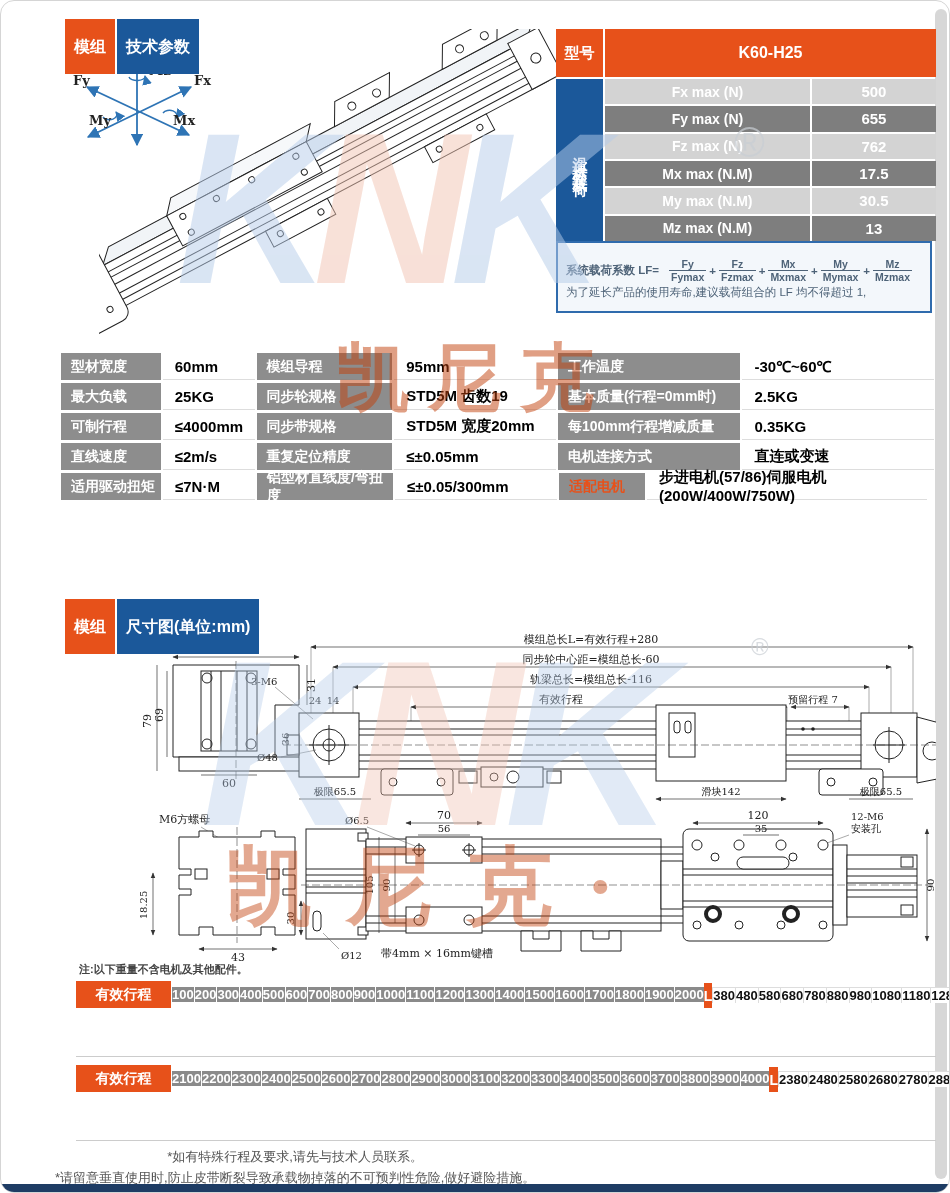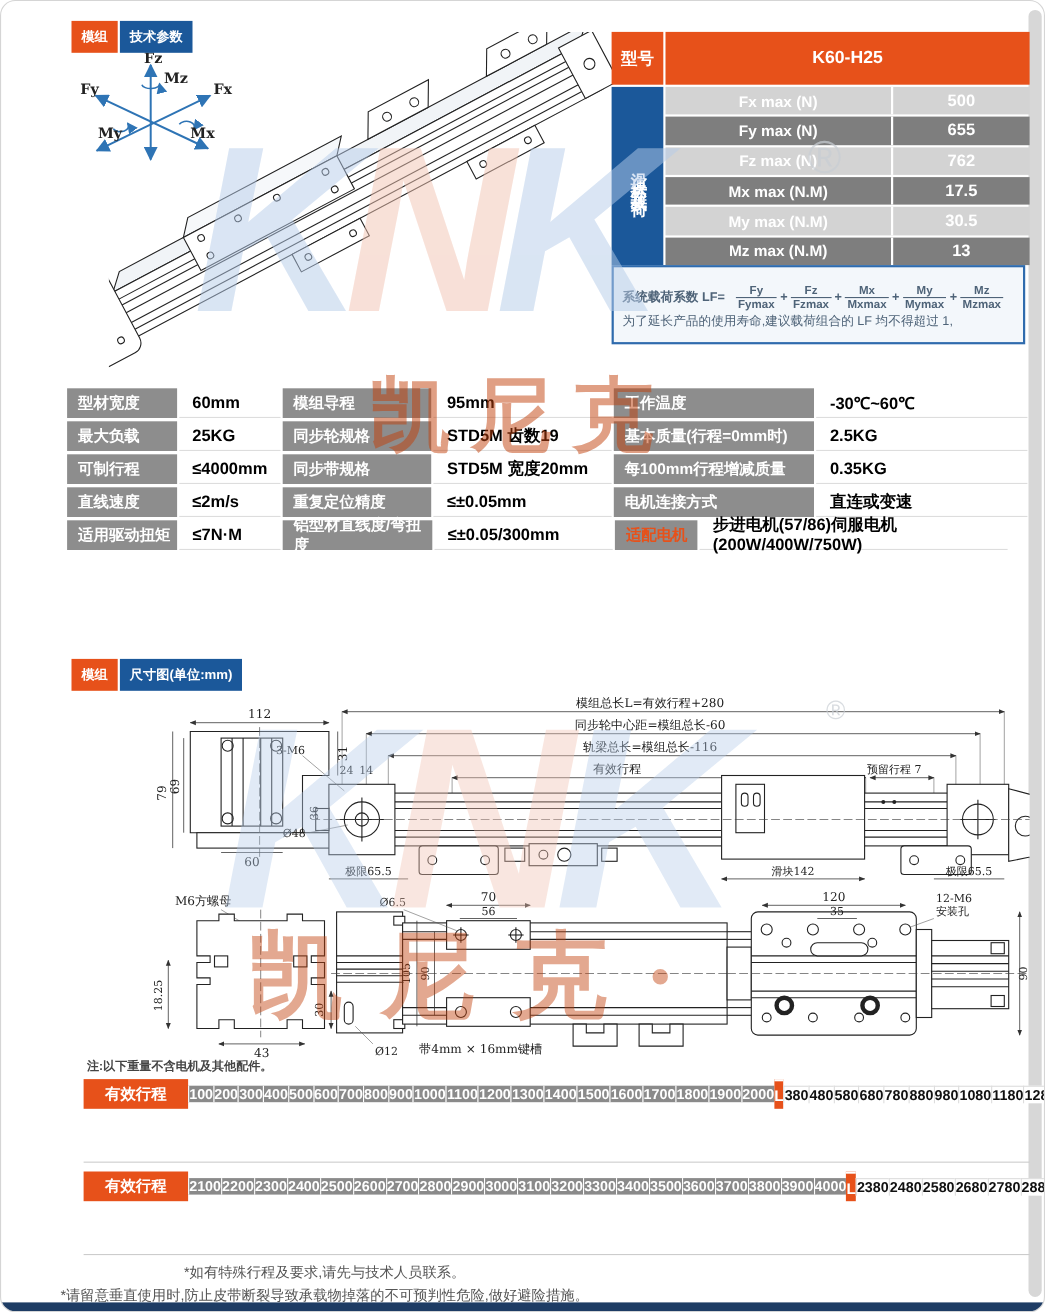--- a/index.html
+++ b/index.html
@@ -3,21 +3,21 @@
 <meta charset="utf-8">
 <style>
   html,body{margin:0;padding:0;background:#fff;}
   body{width:950px;height:1193px;position:relative;font-family:"Liberation Sans",sans-serif;overflow:hidden;}
   .page{position:absolute;inset:0;background:#fff;border:1px solid #d5d5d5;border-radius:14px;overflow:hidden;}
   .right-strip{position:absolute;right:2px;top:8px;width:12px;height:1170px;background:#d7d7d7;border-radius:6px;z-index:2;}
   .bottom-bar{position:absolute;left:0;right:0;bottom:0;height:8px;background:#1e3c64;z-index:3;}
 
   
   .badges{position:absolute;display:flex;z-index:10;}
-  .badge{padding:5px 9px;font-size:12px;font-weight:bold;color:#fff;line-height:19px;}
+  .badge{padding:18px 9px;font-size:16px;font-weight:bold;color:#fff;line-height:19px;}
   .badge.red{background:#E7511A;}
   .badge.blue{background:#1B589A;margin-left:2px;}
 
   
   .load-table{position:absolute;left:555px;top:28px;width:380px;z-index:10;}
   .lt-head{display:flex;height:48px;margin-bottom:2px;}
   .lt-model{width:47px;background:#E7511A;color:#fff;font-weight:bold;font-size:15px;display:flex;align-items:center;justify-content:center;margin-right:2px;}
   .lt-title{flex:1;background:#E7511A;color:#fff;font-weight:bold;font-size:16px;display:flex;align-items:center;justify-content:center;}
   .lt-body{display:flex;}
   .lt-side{width:47px;background:#1B589A;color:#fff;font-weight:bold;font-size:15px;display:flex;align-items:center;justify-content:center;writing-mode:vertical-lr;text-orientation:upright;letter-spacing:5px;margin-right:2px;}
@@ -38,21 +38,21 @@
   .frac{display:inline-flex;flex-direction:column;align-items:center;font-size:10.5px;line-height:1.15;font-weight:bold;}
   .frac .den{border-top:1px solid #4E6378;padding:0 2px;}
   .f-note{font-size:11.5px;margin-top:2px;line-height:1.35;}
 
   
   .spec{position:absolute;left:60px;top:352px;width:875px;z-index:10;}
   .srow{display:flex;height:27px;margin-bottom:3px;}
   .sl{background:#8D8D8D;color:#fff;font-size:14px;font-weight:bold;display:flex;align-items:center;padding-left:10px;box-sizing:border-box;margin-right:2px;}
   .sv{color:#000;font-weight:bold;font-size:15px;display:flex;align-items:center;padding-left:12px;box-sizing:border-box;border-bottom:1px solid #ddd;margin-right:2px;background:transparent;}
   .w1{width:100px;}.w2{width:92px;}.w3{width:136px;}.w4{width:162px;}.w5{width:183px;}.w6{width:192px;}
-  .w5b{width:75px;}.w6b{width:280px;}
+  .w5b{width:86px;}.w6b{width:280px;}
   .sl.accent{color:#E7511A;}
 
   
   .stable{position:absolute;left:75px;width:860px;display:grid;grid-template-columns:95px repeat(20,1fr);grid-template-rows:27px 24px 24px;z-index:10;border-bottom:1px solid #ccc;}
   .strip{display:contents;}
   .stable>div,.strip>div{display:flex;align-items:center;justify-content:center;}
   .go{background:#E7511A;color:#fff;font-weight:bold;font-size:14px;}
   .gh{background:#8A8A8A;color:#fff;font-weight:bold;font-size:13px;border-left:1px solid #fff;}
   .gl{background:#E7511A;color:#fff;font-weight:bold;font-size:14px;border-top:2px solid #fff;}
   .gv{background:#fff;color:#111;font-weight:bold;font-size:13px;border-left:1px solid #ddd;border-top:1px solid #ddd;}

